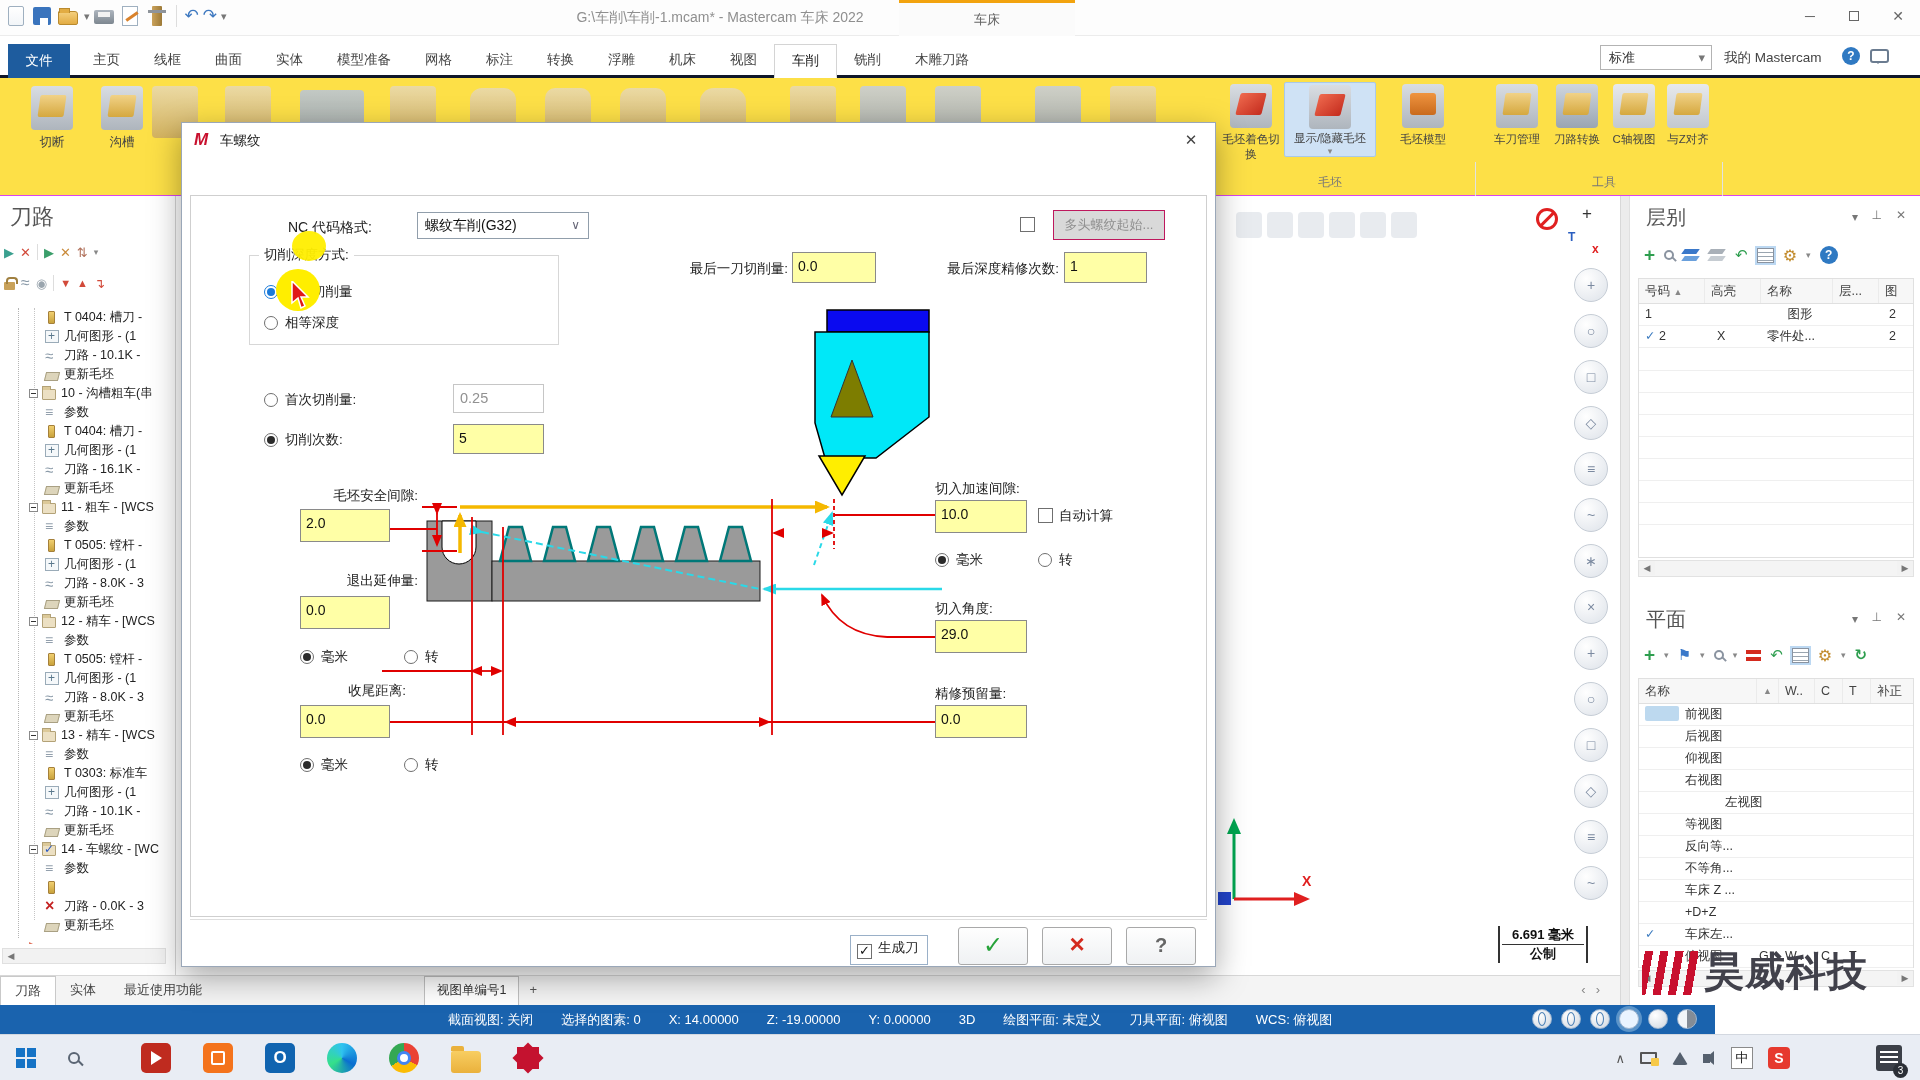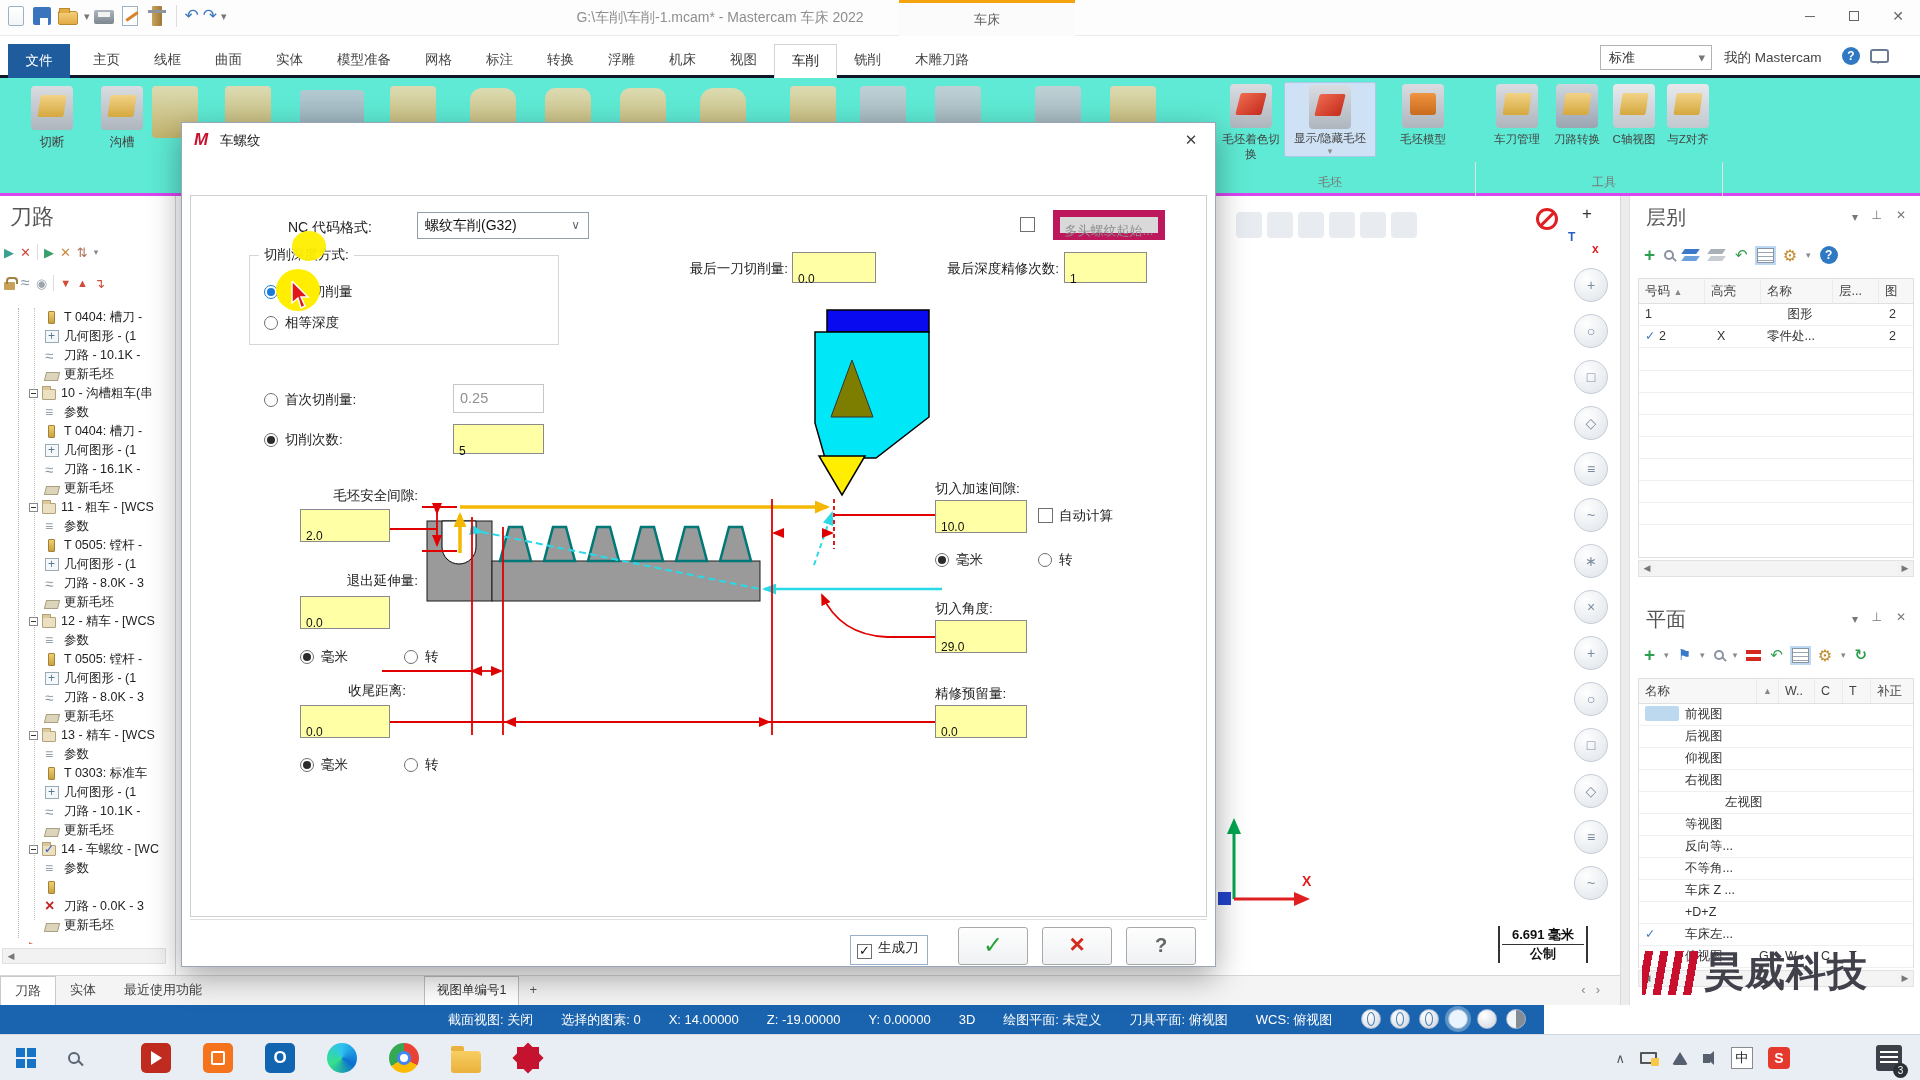--- a/index.html
+++ b/index.html
@@ -40,21 +40,21 @@
   .rtab.active { background:#fff; border:1px solid #d4d4d4; border-bottom:1px solid #fff; color:#222; }
   #style-combo { left:1600px; top:9px; width:112px; height:25px; border:1px solid #b3b3b3; background:#fff; font-size:13px; line-height:23px; padding-left:8px; }
   #style-combo::after { content:"▾"; position:absolute; right:6px; color:#777; }
   #account { left:1724px; top:13px; font-size:13.5px; color:#444; }
   .i-help { width:18px; height:18px; border-radius:50%; background:#2f79c2; color:#fff; text-align:center; line-height:18px; font-size:12px; font-weight:bold; }
   .i-help::before { content:"?"; }
   .i-chat { width:19px; height:14px; border:2px solid #6b7c90; border-radius:3px; }
   .i-chat::after { content:""; position:absolute; left:3px; bottom:-6px; border:3px solid transparent; border-top-color:#6b7c90; }
 
   
-  #ribbon { left:0; top:78px; width:1920px; height:118px; background:#5eead4; border-bottom:3px solid #d946ef; }
+  #ribbon { left:0; top:78px; width:1920px; height:118px; background:#fde047; border-bottom:1px solid #d946ef; }
   .rib-item { position:absolute; text-align:center; font-size:12.5px; color:#444; }
   .rib-bigicon { width:42px; height:44px; margin:0 auto 4px auto; background:linear-gradient(#d9dde2,#aeb5bd); border-radius:4px; position:relative; }
   .rib-bigicon::after { content:""; position:absolute; left:8px; top:9px; width:26px; height:22px; background:linear-gradient(#f1d287,#d5a83f); border-radius:2px; transform:skewX(-8deg); }
   .rib-bigicon.redface::after { background:linear-gradient(135deg,#ef6a4e,#c42c1e); transform:skewX(-14deg); }
   .rib-bigicon.cube::after { background:linear-gradient(#ef9440,#c96a1c); transform:none; border-radius:3px; }
   .rib-item.hl { background:#cfe2f5; border:1px solid #a9c9e8; border-radius:2px; }
   .rib-glabel { position:absolute; font-size:12px; color:#777; }
   .rib-sep { position:absolute; top:86px; width:1px; height:96px; background:#e2e2e2; top:84px; }
   .ghost-ico { position:absolute; top:86px; width:46px; height:52px; background:linear-gradient(#e9d9ae,#cfae62); border-radius:4px; opacity:.9; }
 
@@ -133,21 +133,21 @@
   .ghead { display:flex; background:#f7f7f7; border-bottom:1px solid #e0e0e0; height:25px; line-height:24px; color:#444; }
   .gcol { padding-left:6px; border-right:1px solid #ebebeb; overflow:hidden; white-space:nowrap; }
   .grow { display:flex; height:22px; line-height:21px; border-bottom:1px solid #efefef; }
   .gcell { padding-left:6px; overflow:hidden; white-space:nowrap; }
   .chk::before { content:"✓"; color:#3a7abf; font-weight:bold; }
   .emptyrows { position:absolute; left:0; right:0; background:repeating-linear-gradient(#fff 0 21px,#efefef 21px 22px); }
   .hsb { position:absolute; height:17px; background:#f4f4f4; border:1px solid #e2e2e2; display:flex; justify-content:space-between; }
   .selbox { display:inline-block; width:34px; height:15px; background:#bdd9ef; border-radius:2px; vertical-align:-3px; }
 
   
-  #statusbar { left:0; top:1005px; width:1544px; height:29px; background:#1a63ae; color:#fff; }
+  #statusbar { left:0; top:1005px; width:1715px; height:29px; background:#1a63ae; color:#fff; }
   #status-items { position:absolute; left:448px; top:0; height:29px; display:flex; align-items:center; gap:28px; font-size:13px; white-space:nowrap; }
   #spheres { position:absolute; right:18px; top:4px; display:flex; gap:9px; }
   .sph { width:20px; height:20px; border-radius:50%; background:radial-gradient(circle at 35% 30%,#fff,#cfd6df); border:1px solid #9fb6d0; position:relative; }
   .sph.ring::after { content:""; position:absolute; left:5px; right:5px; top:2px; bottom:2px; border:1.5px solid #4a7fb5; border-radius:50%; }
   .sph.sel { box-shadow:0 0 0 3px #5b94c9; background:#eaf4ff; }
   .sph.half { background:linear-gradient(90deg,#f2f5f8 50%,#848c96 50%); }
 
   
   #taskbar { left:0; top:1034px; width:1920px; height:46px; background:#e9edf4; border-top:1px solid #d3d8e0; }
   .tb-ico { position:absolute; top:7px; width:32px; height:32px; display:flex; align-items:center; justify-content:center; }
@@ -188,33 +188,33 @@
   #dlg-title { left:0; top:0; width:100%; height:34px; background:#fff; }
   .mcam-logo { position:absolute; left:12px; top:7px; color:#c8102e; font-weight:bold; font-style:italic; font-size:17px; }
   #dlg-title-text { position:absolute; left:38px; top:9px; font-size:13.5px; color:#222; }
   #dlg-close { position:absolute; right:10px; top:6px; width:28px; height:22px; text-align:center; line-height:22px; color:#444; font-size:15px; }
   .dtabs { position:absolute; left:8px; top:38px; display:flex; align-items:flex-end; }
   .dtab { padding:6px 13px; background:#f2f2f2; border:1px solid #d9d9d9; border-bottom:none; font-size:13.5px; color:#333; margin-right:1px; }
   .dtab.active { background:#fff; border:1px solid #b9b9b9; border-bottom:1px solid #fff; padding:8px 13px; position:relative; top:1px; }
   #dlg-content { position:absolute; left:8px; top:72px; width:1017px; height:722px; border:1px solid #cfcfcf; background:#fff; }
   .dlbl { position:absolute; font-size:13.5px; color:#222; white-space:nowrap; }
   .r { text-align:right; }
-  .yfield { position:absolute; background:#ffffa6; border:1px solid #8a8a8a; font-size:12px; padding:19px 0 0 5px; color:#111; }
+  .yfield { position:absolute; background:#ffffa6; border:1px solid #8a8a8a; font-size:14px; padding:5px 0 0 5px; color:#111; }
   .dfield { position:absolute; background:#fff; border:1px solid #c6c6c6; font-size:14.5px; padding:5px 0 0 6px; color:#919191; }
   .combo { position:absolute; background:#fff; border:1px solid #919eab; font-size:14px; padding:4px 0 0 7px; color:#111; }
   .combo::after { content:"∨"; position:absolute; right:8px; top:5px; color:#667; font-size:12px; }
   .grpbox { position:absolute; border:1px solid #d7d7d7; }
   .grplbl { position:absolute; top:-10px; left:9px; background:#fff; padding:0 5px; font-size:13.5px; color:#222; }
   .rad { width:14px; height:14px; border:1px solid #6f6f6f; border-radius:50%; background:#fff; display:inline-block; vertical-align:-3px; margin-right:7px; }
   .rad.on::after { content:""; display:block; width:8px; height:8px; border-radius:50%; background:#2b2b2b; margin:2px; }
   .rad.on.blue { border-color:#1a7ad9; } .rad.on.blue::after { background:#1a7ad9; }
   .cbx { width:15px; height:15px; border:1px solid #6f6f6f; background:#fff; display:inline-block; vertical-align:-3px; margin-right:6px; }
   .cbx.on::before { content:"✓"; font-size:13px; font-weight:bold; color:#111; display:block; margin:-2px 0 0 1px; }
   .radrow { position:absolute; font-size:13.5px; color:#222; }
-  .gray-btn { position:absolute; background:#d9d9d9; border:7px solid #be185d; color:#8f8f8f; text-align:center; font-size:13px; }
+  .gray-btn { position:absolute; background:#d9d9d9; border:1px solid #be185d; color:#8f8f8f; text-align:center; font-size:13px; }
   .dbtn { position:absolute; width:70px; height:38px; background:linear-gradient(#fefefe,#eff1f3); border:1px solid #a9a9a9; border-radius:3px; text-align:center; }
   .hlcircle { position:absolute; border-radius:50%; background:#ffee00; z-index:3; }
   #dlg-footer-line { position:absolute; left:8px; top:796px; width:1017px; border-top:1px solid #dedede; }
 
   .wm-logo { display:inline-block; width:56px; height:44px; background:repeating-linear-gradient(100deg,transparent 0 3px,#c8102e 3px 11px,transparent 11px 15px); vertical-align:-10px; margin-right:6px; }
   #watermark { left:1642px; top:944px; z-index:80; white-space:nowrap; }
   #watermark .wm-text { font-size:40px; font-weight:bold; color:#41414b; letter-spacing:1px; }
 </style>
 </head>
 <body>

